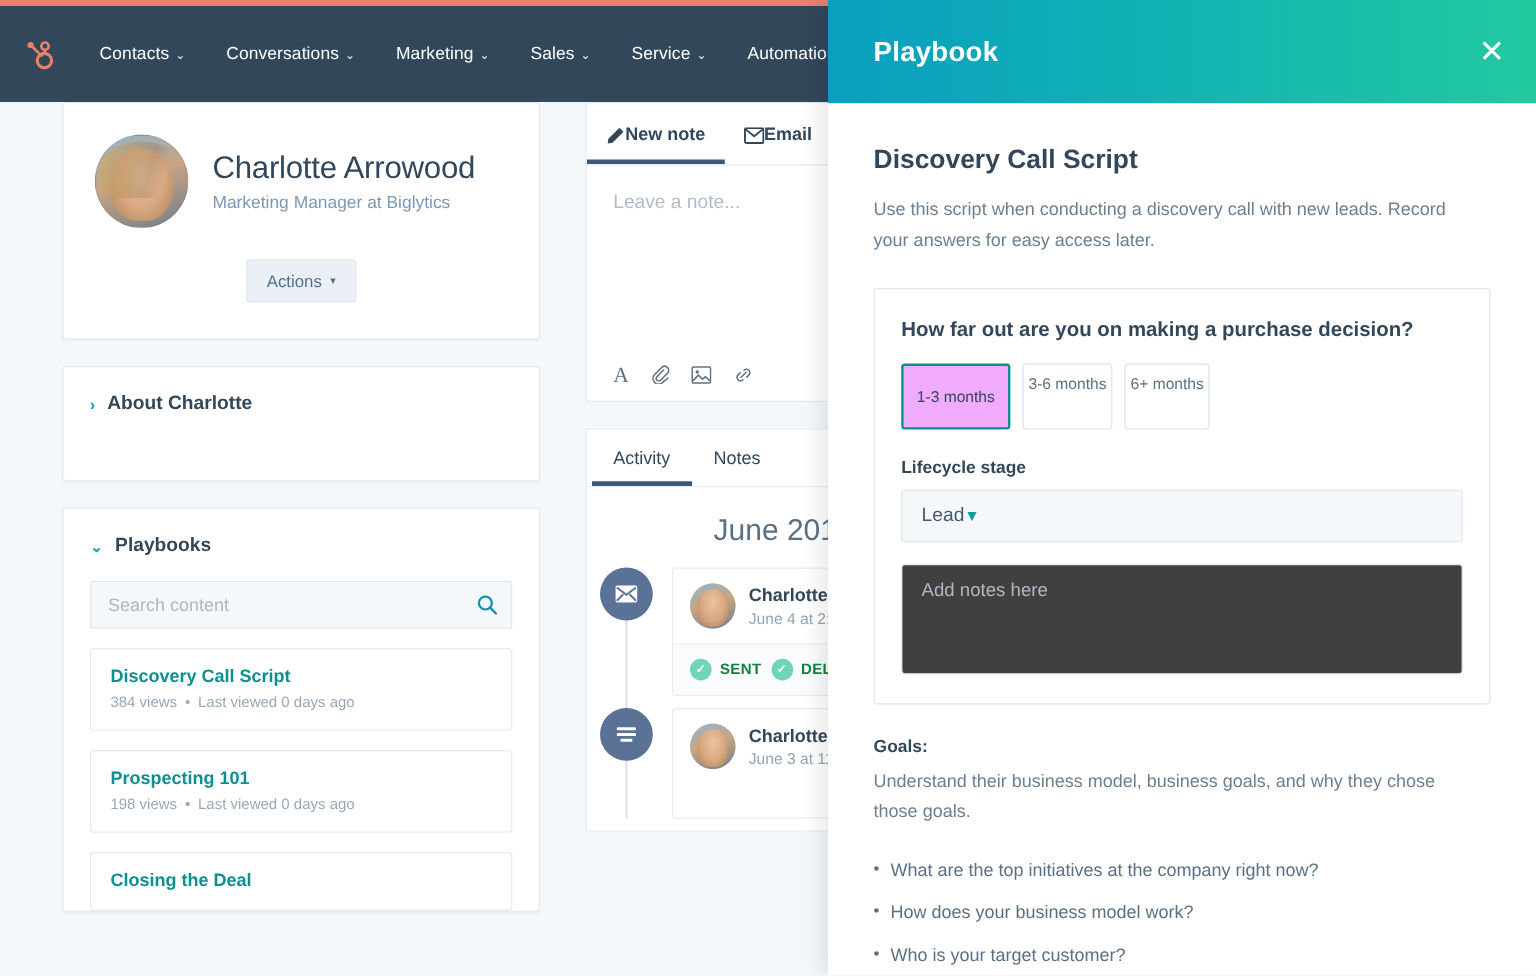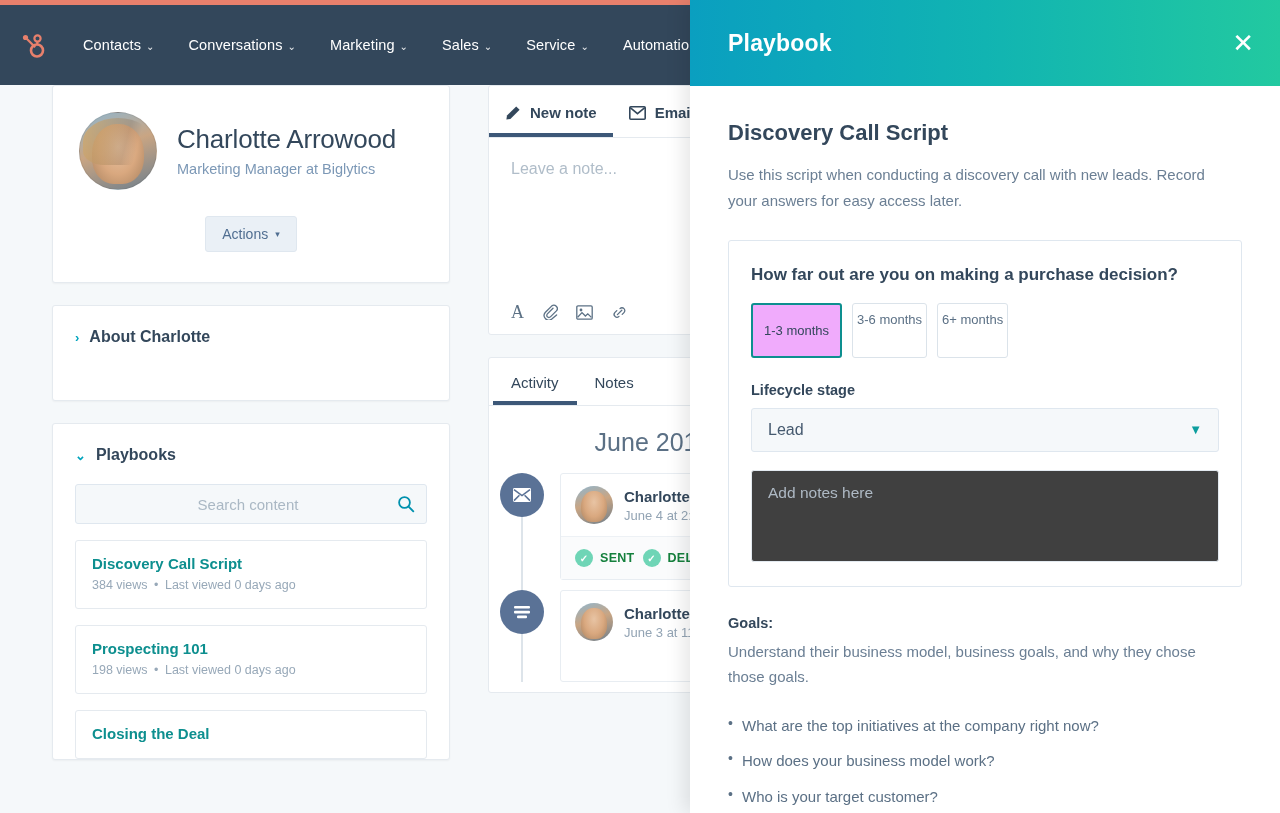--- a/index.html
+++ b/index.html
@@ -98,21 +98,20 @@
 
   .playbooks-card { padding: 22px 22px 0 22px; }
   .search-wrap { position: relative; margin-top: 20px; }
   .search-input {
     width: 100%; height: 40px;
     background: #f5f8fa;
     border: 1px solid #dfe7ef; border-radius: 3px;
     padding: 0 20px 0 14px;
     font-size: 15px; color: #33475b;
     font-family: "Liberation Sans", sans-serif;
-    text-align: center;
   }
   .search-input::placeholder { color: #aab8c4; }
   .search-icon {
     position: absolute; right: 12px; top: 50%; transform: translateY(-50%);
     color: #0091ae; pointer-events: none; line-height: 0;
   }
   .pb-item {
     margin-top: 16px; padding: 14px 16px 16px 16px;
     border: 1px solid #e5eaef; border-radius: 3px; background:#fff; cursor: pointer;
   }
@@ -120,21 +119,21 @@
   .pb-meta { color: #97a8b8; font-size: 12.5px; margin-top: 6px; }
   .pb-dot { padding: 0 3px; }
 
   
   .center-col {
     position: absolute; top: 0; left: 488px; width: 330px;
   }
   .composer { background:#fff; border:1px solid #e5eaef; border-radius:3px; }
   .comp-tabs { display: flex; position: relative; border-bottom: 1px solid #e5eaef; }
   .comp-tab {
-    display: flex; align-items: center; gap: 9px;
+    display: flex; align-items: center; 
     padding: 18px 16px 16px 16px; font-size: 15px; font-weight: bold;
     color: #33475b; cursor: pointer; white-space: nowrap;
   }
   .comp-tab.active { box-shadow: inset 0 -4px 0 #3d5878; }
   .comp-icon { line-height: 0; color: #33475b; }
   .comp-body { height: 196px; padding: 22px 22px 0 22px; position: relative; }
   .comp-placeholder { color: #b0bdc9; font-size: 16px; }
   .comp-toolbar {
     position: absolute; bottom: 14px; left: 22px;
     display: flex; align-items: center; gap: 18px; color: #4a6versa;
@@ -223,21 +222,21 @@
     padding: 8px 4px; background:#fff; cursor:pointer;
   }
   .seg.selected {
     border: 2px solid #0d8f8f; color:#33475b; background:#f0abfc;
     padding: 18px 11px;
   }
   .field-label { font-size: 14.5px; font-weight:bold; color:#33475b; margin-top: 24px; }
   .select-box {
     margin-top: 10px; height: 44px; background:#f5f8fa;
     border:1px solid #dfe7ef; border-radius:3px;
-    display:flex; align-items:center; justify-content:space-between;
+    display:flex; align-items:center; justify-content:flex-start;
     padding: 0 16px; cursor:pointer;
   }
   .select-value { font-size: 16px; color:#45596e; }
   .select-caret { color:#0d9e9e; font-size: 13px; }
   .notes-box {
     margin-top: 18px; height: 92px; background:#404040;
     border:1px solid #e3eaf0; border-radius:3px; padding: 13px 16px;
     cursor: text;
   }
   .notes-ph { font-size: 15.5px; color:#aeb9c4; }

